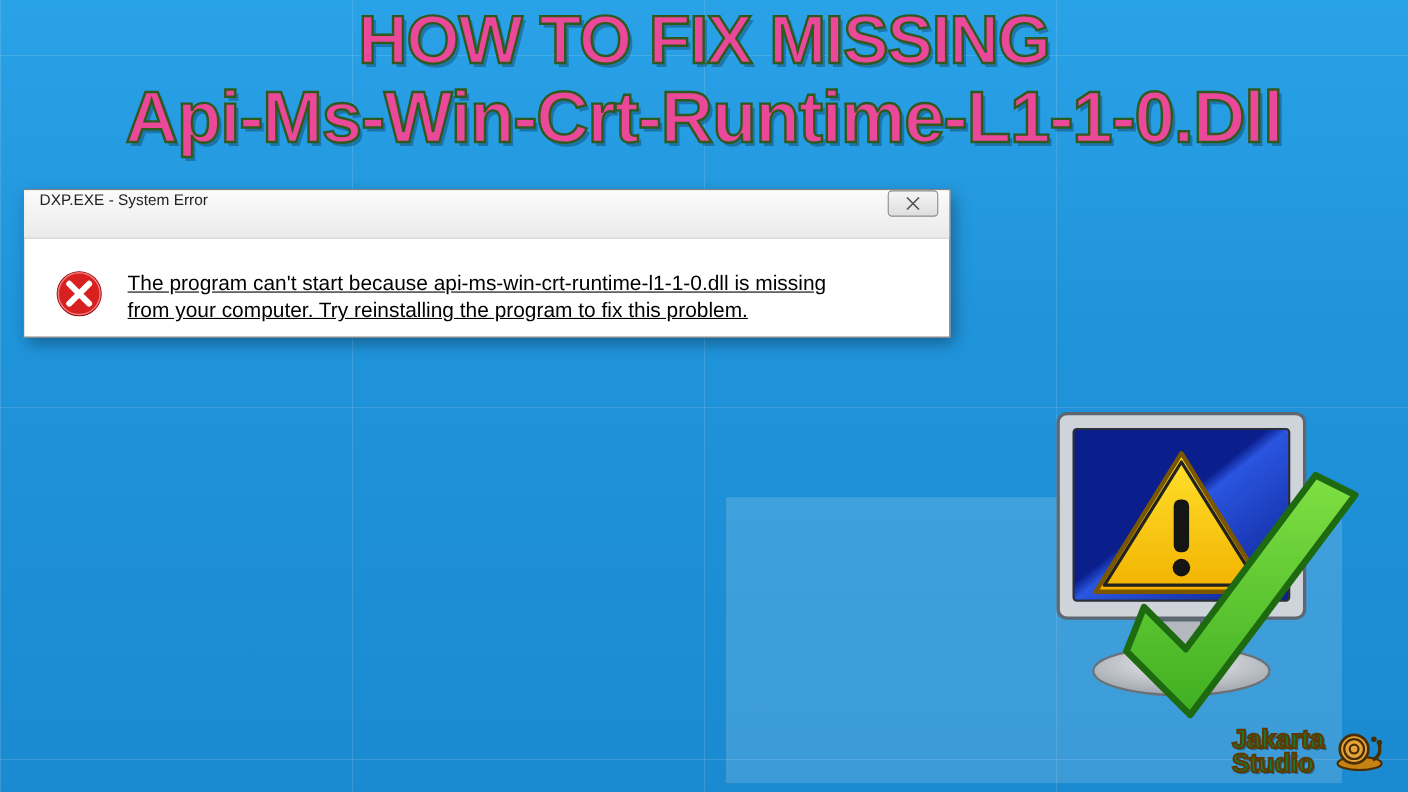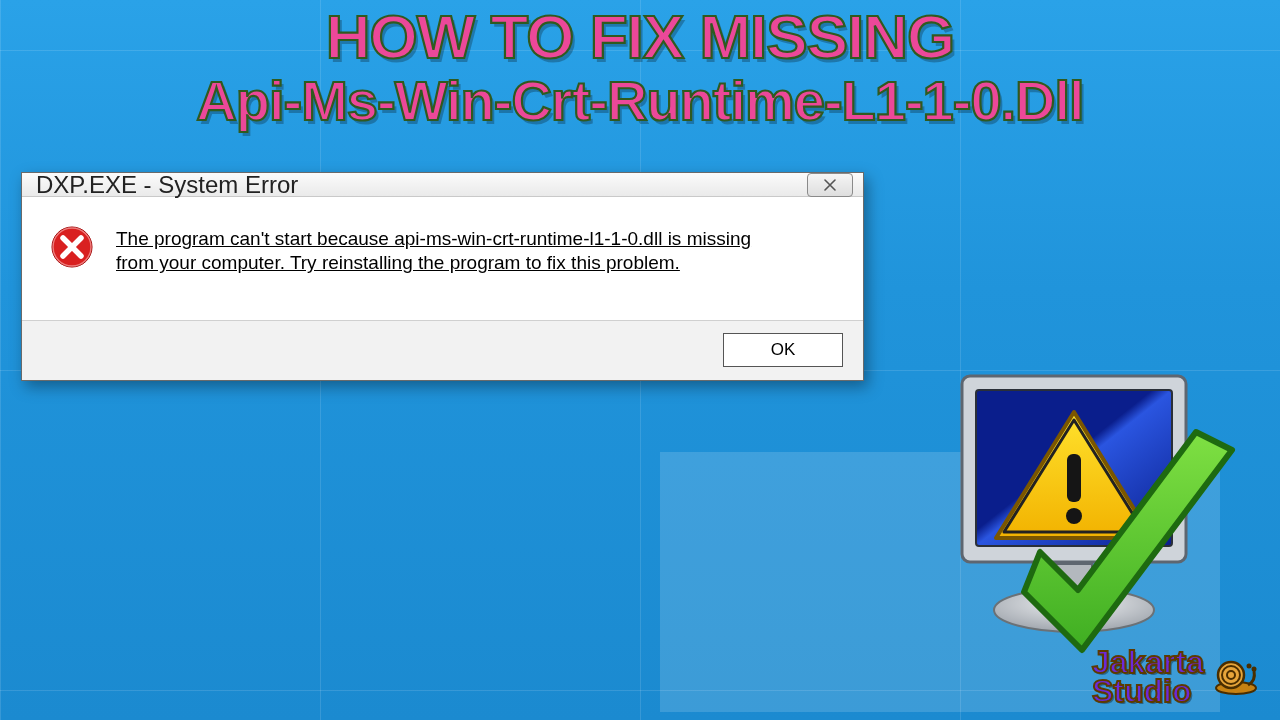--- a/index.html
+++ b/index.html
@@ -36,38 +36,38 @@
     font-family: "Arial Narrow", Arial, sans-serif;
     font-weight:700;
     font-size:62px;
     line-height:1.08;
     letter-spacing:-1px;
     color:#ec4899;
     -webkit-text-stroke: 2.2px #2f5a1f;
     text-shadow: 3px 4px 0 rgba(0,0,0,0.25);
   }
   .headline .l2 {
-    font-size:56px;
+    font-size:66px;
   }
   
   .dialog {
     position:absolute;
     left:21px; top:172px;
     width:843px;
     background:#fff;
     border:1px solid #6a6a6a;
     box-shadow: 4px 6px 14px rgba(0,0,0,0.35);
   }
   .titlebar {
-    height:24px;
+    height:44px;
     background: linear-gradient(180deg,#fbfbfb,#eaeaea);
     border-bottom:1px solid #c9c9c9;
-    display:flex; align-items:center; justify-content:space-between;
+    display:flex; align-items:flex-start; justify-content:space-between;
     padding:0 10px 0 14px;
-    font-size:24px;
+    font-size:14px;
     color:#222;
   }
   .close-btn {
     width:46px; height:24px;
     border:1px solid #8a8a8a;
     border-radius:4px;
     background: linear-gradient(180deg,#f5f5f5,#dedede);
     display:flex; align-items:center; justify-content:center;
     color:#444;
     font-family: Arial, sans-serif;
@@ -116,23 +116,23 @@
   }
   
   .brand {
     position:absolute;
     right:22px; bottom:14px;
     display:flex; align-items:center; gap:8px;
   }
   .brand-text {
     font-family: "Comic Sans MS", cursive, sans-serif;
     font-weight:800;
-    font-size:32px;
+    font-size:24px;
     line-height:0.9;
-    color:#6d28d9;
+    color:#15803d;
     -webkit-text-stroke:2px #5d3a00;
     text-shadow:2px 2px 0 rgba(0,0,0,0.35);
   }
 </style>
 </head>
 <body>
 
 <div class="bg-grid"></div>
 <div class="bg-block"></div>
 
@@ -153,25 +153,20 @@
   <div class="dlg-body">
     <span class="err-icon">
       <svg width="44" height="44" viewBox="0 0 44 44">
         <circle cx="22" cy="22" r="20" fill="#d92020"></circle>
         <circle cx="22" cy="22" r="20" fill="none" stroke="#9b0000" stroke-width="1"></circle>
         <circle cx="22" cy="22" r="19" fill="none" stroke="#ffbbbb" stroke-width="1.4" stroke-opacity="0.6"></circle>
         <path d="M13 13 L31 31 M31 13 L13 31" stroke="#fff" stroke-width="5.5" stroke-linecap="round"></path>
       </svg>
     </span>
     <div class="err-text">The program can't start because api-ms-win-crt-runtime-l1-1-0.dll is missing from your computer. Try reinstalling the program to fix this problem.</div>
-  </div>
-  <div class="dlg-sep">
-    <div class="ok-btn">
-      <span>OK</span>
-    </div>
   </div>
 </div>
 
 <div class="mon-wrap">
   <svg width="340" height="340" viewBox="0 0 340 340">
 
     <rect x="58" y="24" width="224" height="186" rx="8" fill="#cfd4da" stroke="#5e6670" stroke-width="3"></rect>
 
     <defs>
       <linearGradient id="scr" x1="0" y1="0" x2="1" y2="1">

